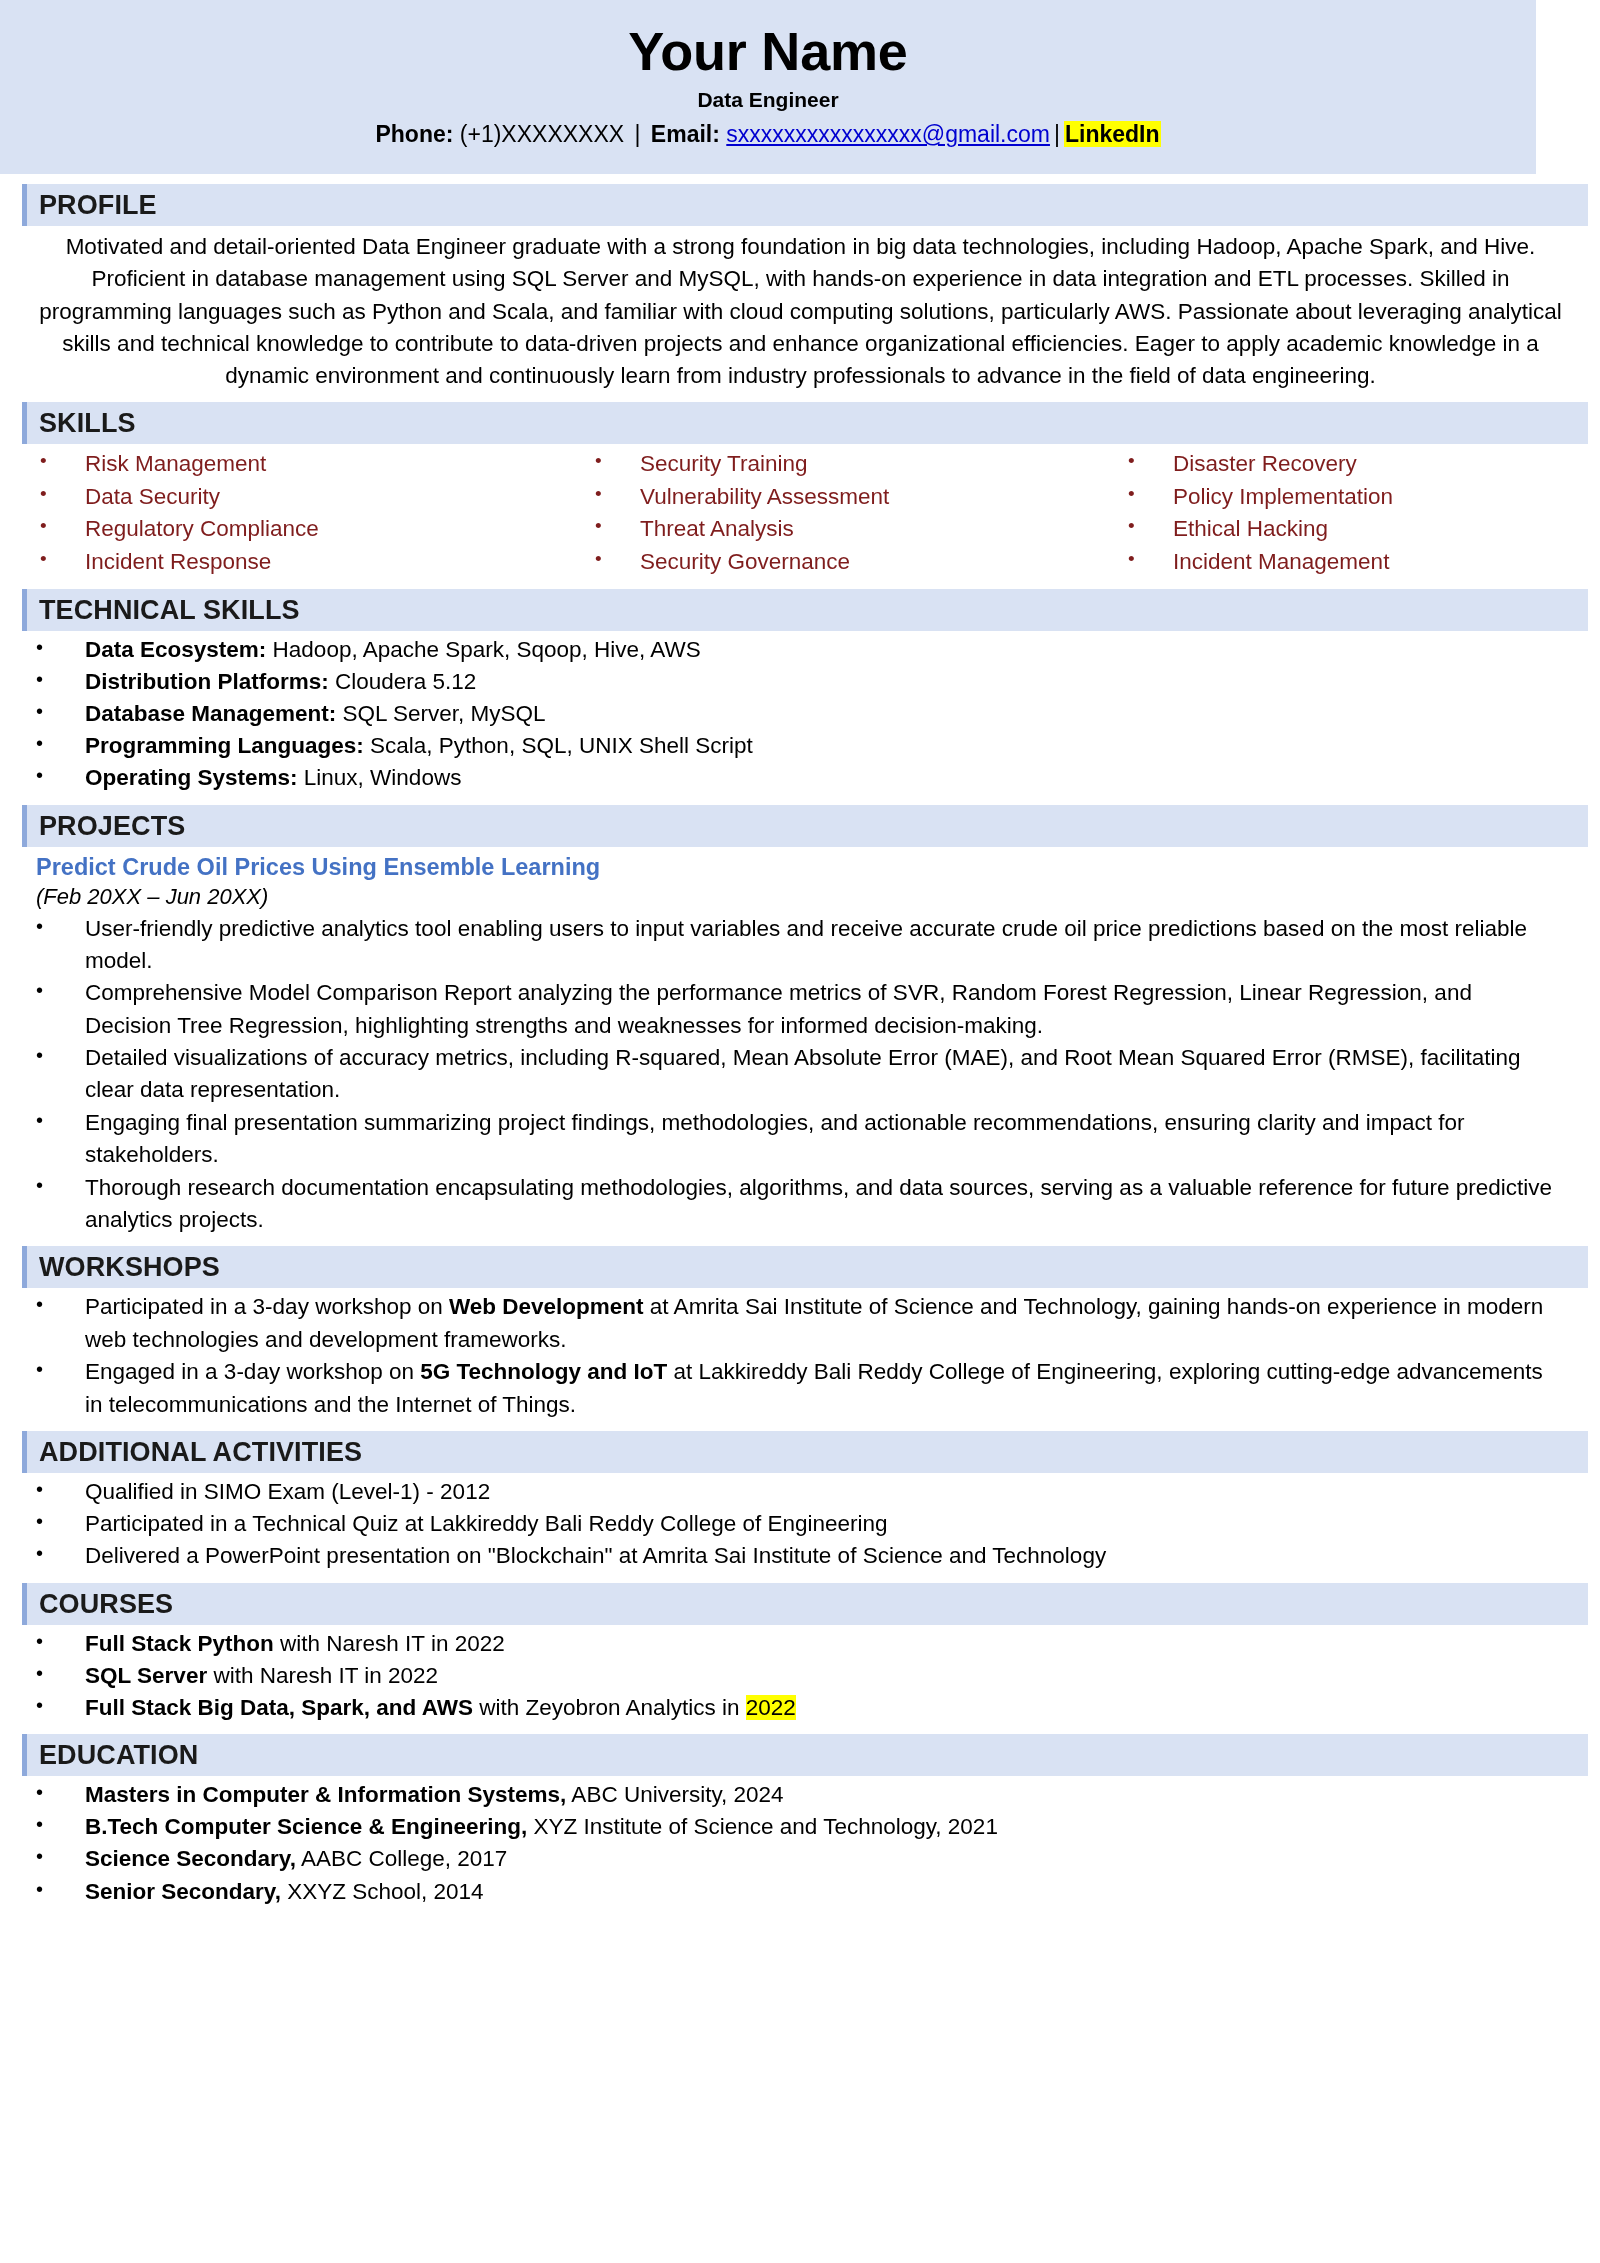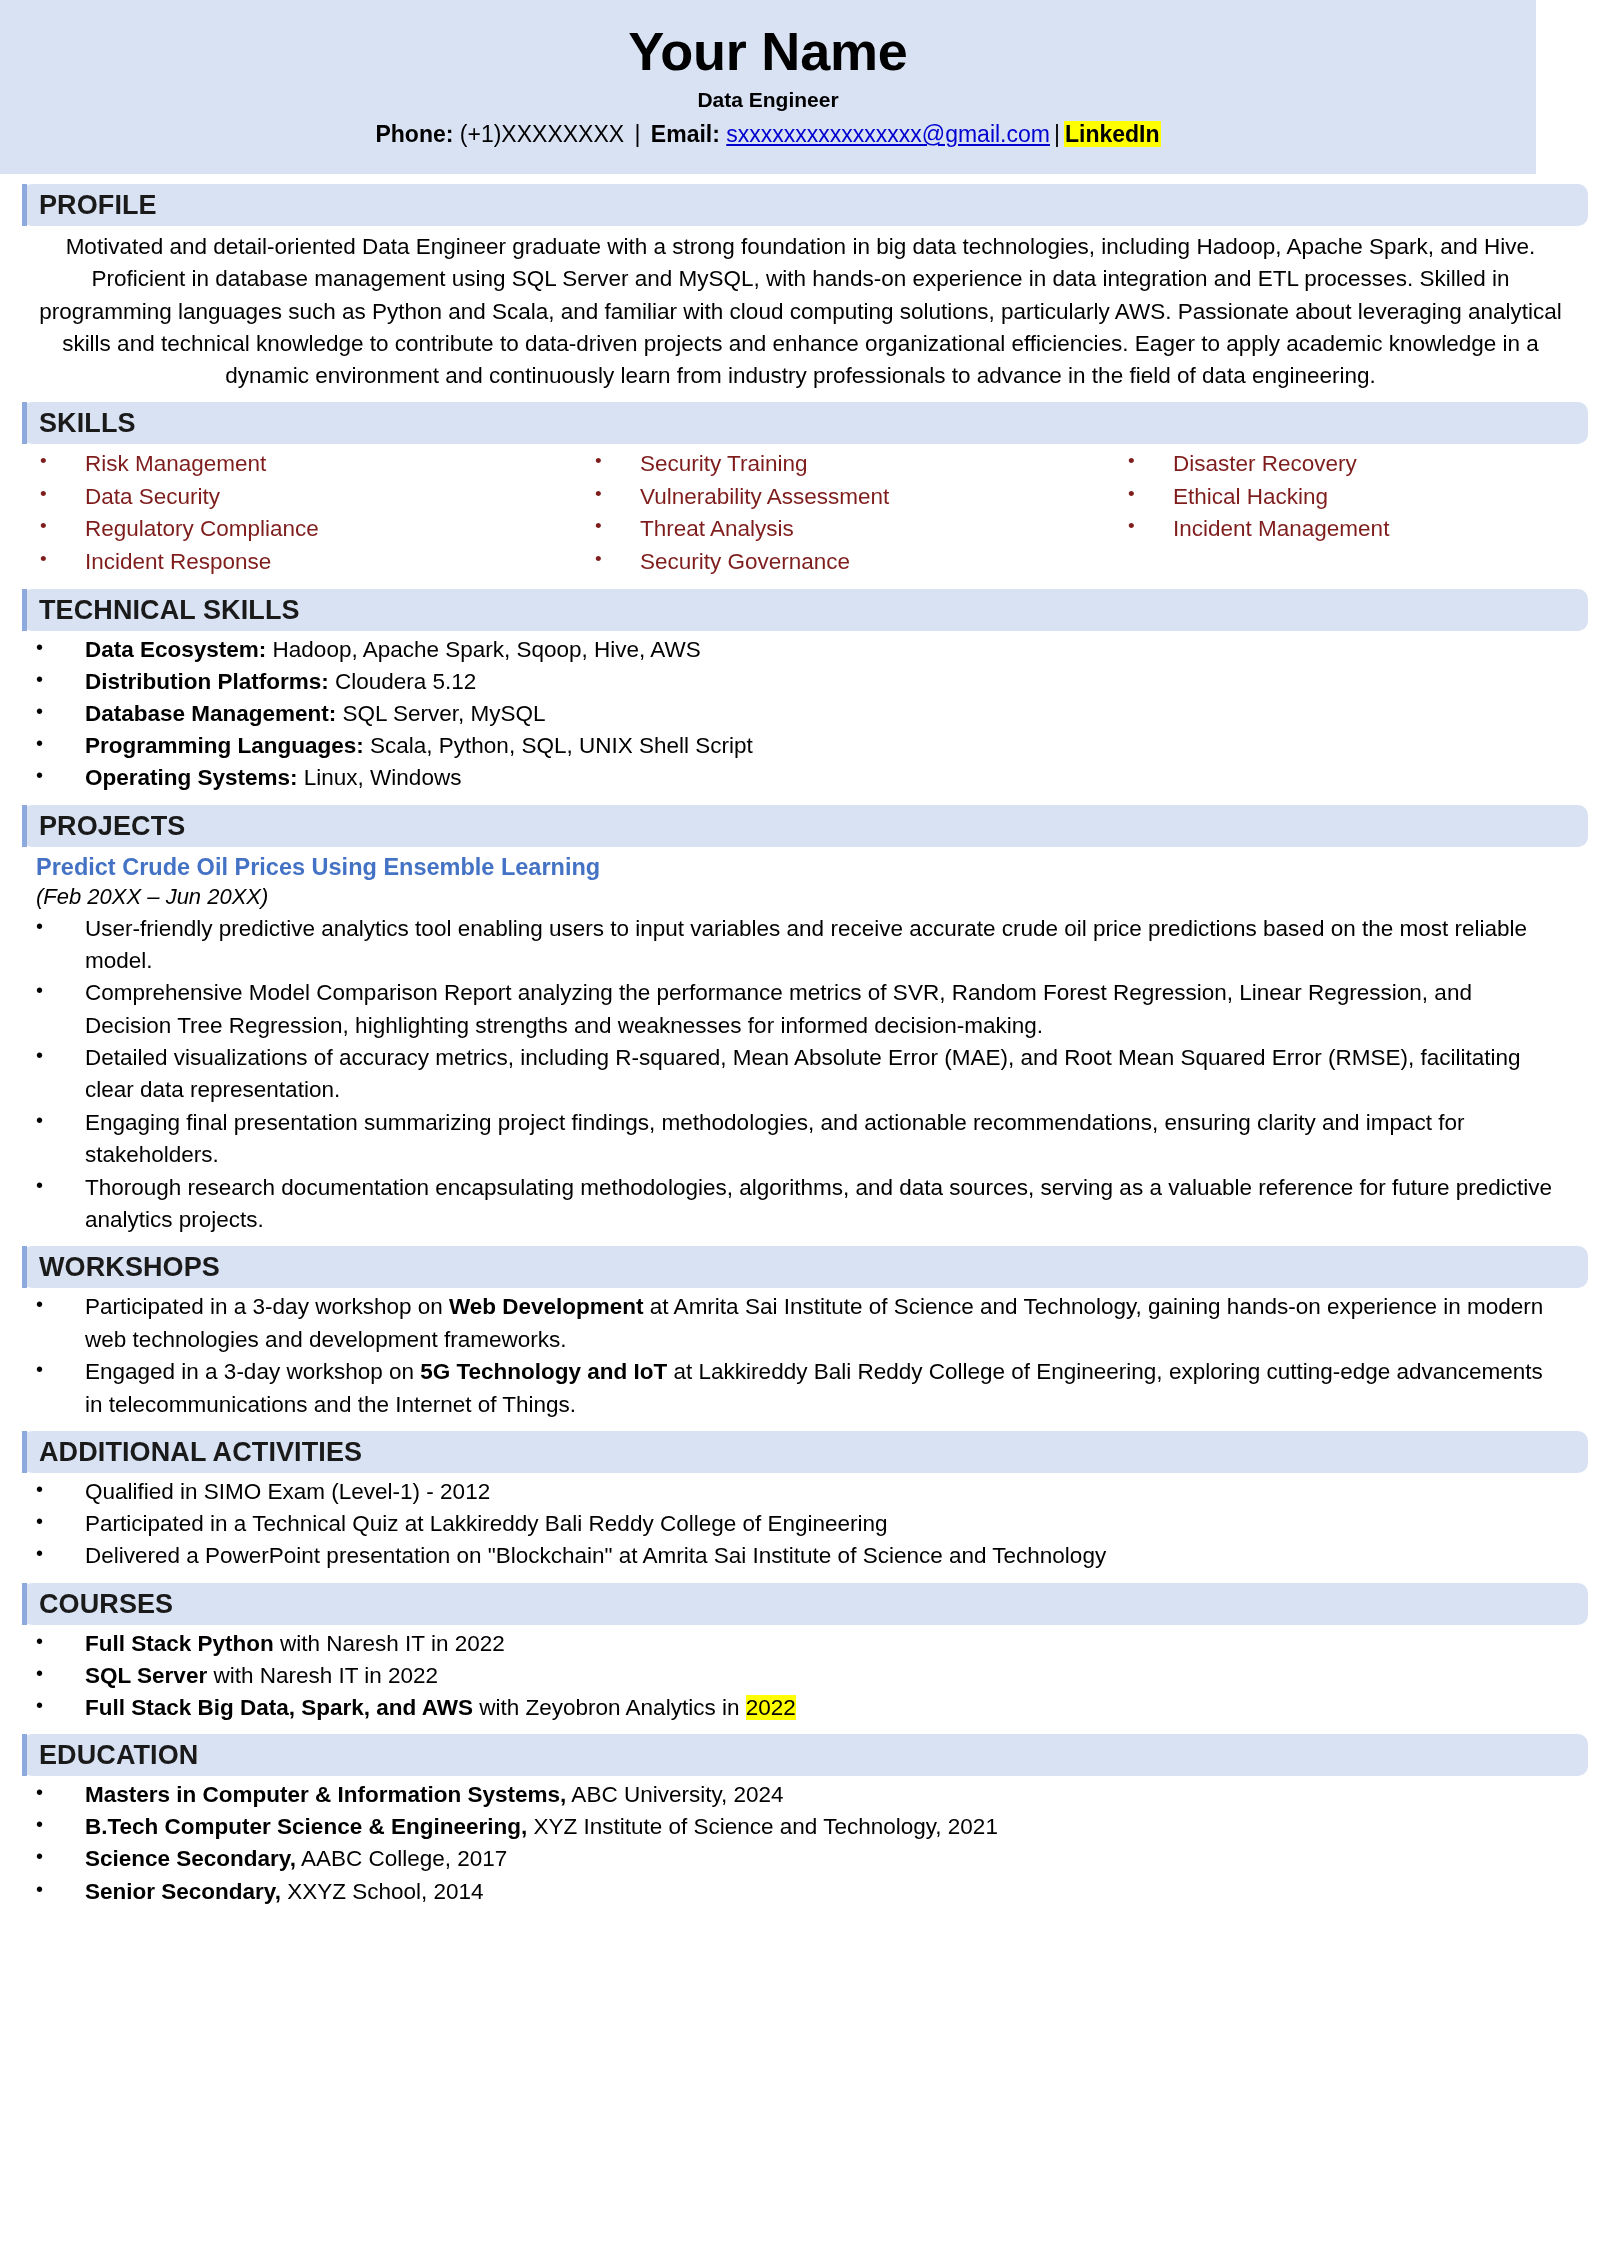--- a/index.html
+++ b/index.html
@@ -65,21 +65,20 @@
   .sec {
     margin-top: 10px;
   }
   .sec-head {
     display: flex;
     align-items: stretch;
     width: 1566px;
     margin-left: 22px;
     background: #d9e2f3;
     height: 42px;
-    border-radius: 10px;
   }
   .sec-accent {
     width: 5px;
     background: #8ea9db;
     flex: 0 0 5px;
   }
   .sec-title {
     font-size: 27px;
     font-weight: bold;
     color: #1a1a1a;
@@ -206,20 +205,21 @@
         <ul>
           <li>Security Training</li>
           <li>Vulnerability Assessment</li>
           <li>Threat Analysis</li>
           <li>Security Governance</li>
         </ul>
       </div>
       <div class="skill-col">
         <ul>
           <li>Disaster Recovery</li>
+          <li>Policy Implementation</li>
           <li>Ethical Hacking</li>
           <li>Incident Management</li>
         </ul>
       </div>
     </div>
   </div>
 
   <div class="sec">
     <div class="sec-head">
       <div class="sec-accent"></div>

